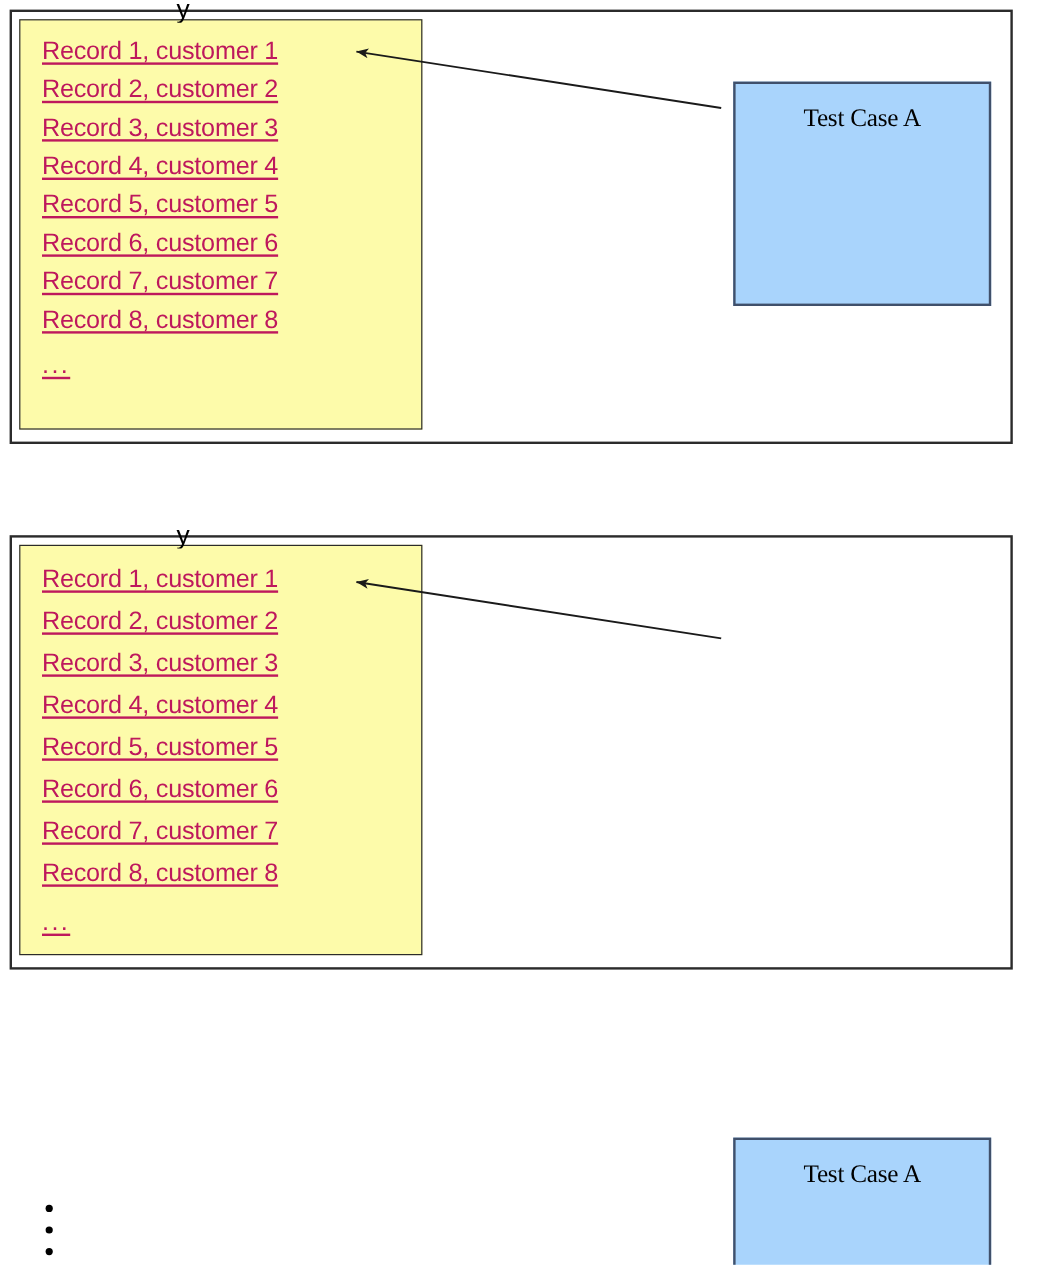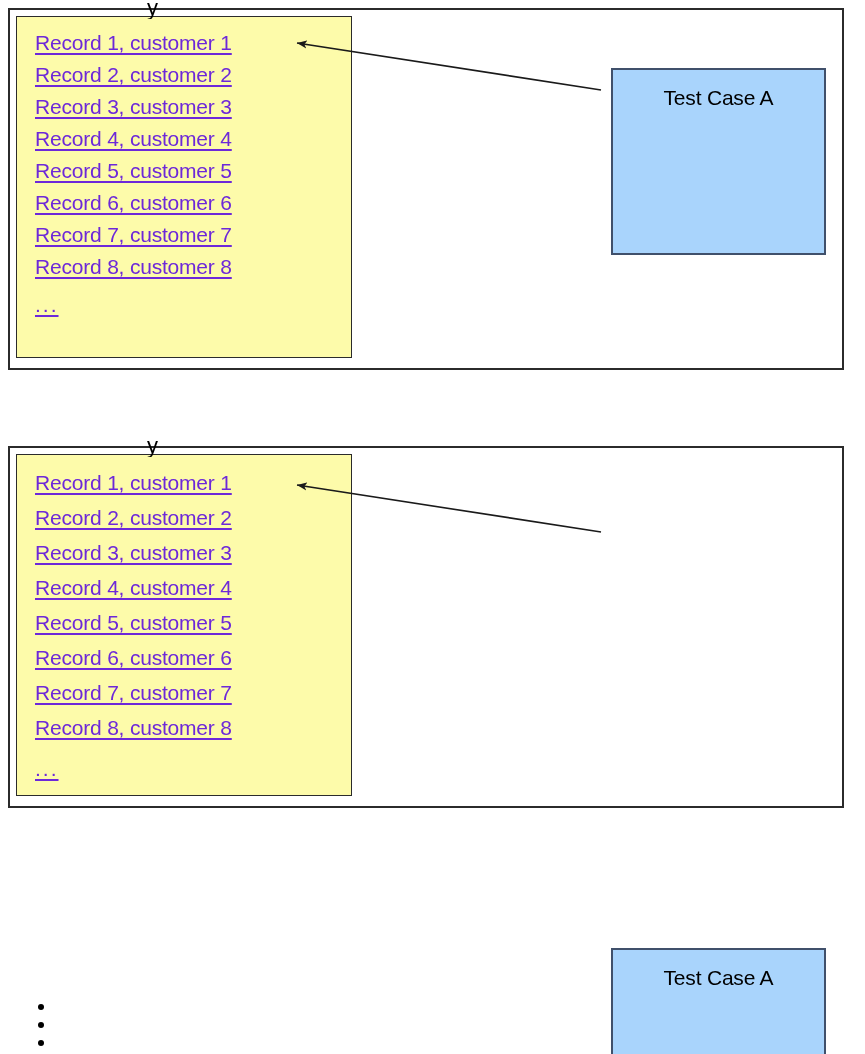--- a/index.html
+++ b/index.html
@@ -44,21 +44,21 @@
 
   
   .record-list {
     position: absolute;
     left: 18px;
     top: 10px;
     width: 300px;
   }
   .record-item {
     display: block;
-    color: #6d28d9;
+    color: #be185d;
     font-size: 21px;
     white-space: nowrap;
     text-decoration: underline;
     text-underline-offset: 3px;
     letter-spacing: -0.2px;
   }
   #record-list-1 .record-item { line-height: 32px; }
   #record-list-2 .record-item { line-height: 35px; }
 
   .record-item.ellipsis {
@@ -68,20 +68,21 @@
   #record-list-1 .record-item.ellipsis { margin-top: 6px; }
   #record-list-2 .record-item.ellipsis { margin-top: 6px; }
 
   
   .test-case-box {
     position: absolute;
     box-sizing: border-box;
     background: #a9d4fc;
     border: 2px solid #40506b;
     text-align: center;
+    font-family: Liberation Serif, serif;
   }
   #test-case-box-1 { left: 601px; top: 58px;  width: 215px; height: 187px; }
   #test-case-box-2 { left: 601px; top: 500px; width: 215px; height: 187px; }
 
   .test-case-label {
     display: block;
     margin-top: 16px;
     font-size: 21px;
     color: #000000;
     letter-spacing: -0.2px;

